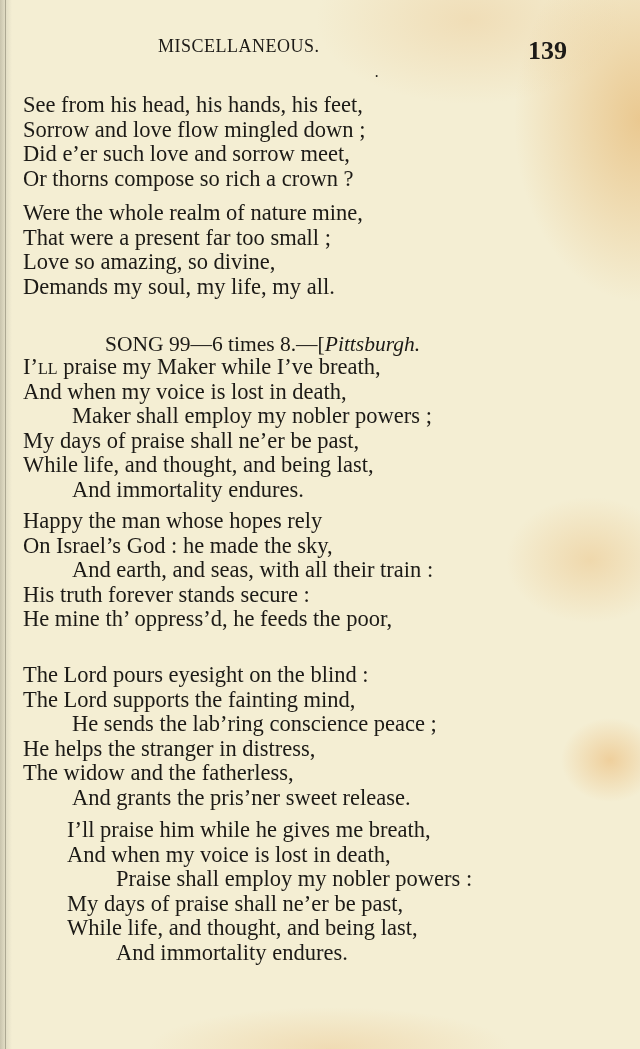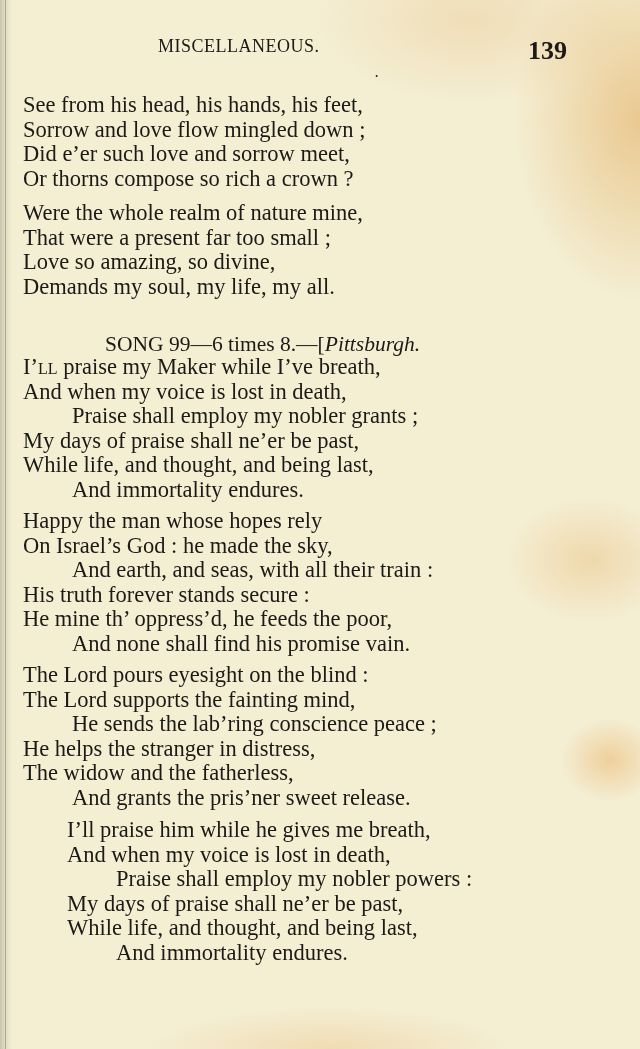--- a/index.html
+++ b/index.html
@@ -106,33 +106,32 @@
   <div class="line">Demands my soul, my life, my all.</div>
 </div>
 
 <div class="song-heading">
   <span>SONG 99—6 times 8.—[</span><i>Pittsburgh.</i>
 </div>
 
 <div class="verse" style="top: 355px;">
   <div class="line"><span>I’</span><span class="smallcaps">ll</span><span> praise my Maker while I’ve breath,</span></div>
   <div class="line">And when my voice is lost in death,</div>
-  <div class="line indent">Praise shall employ my nobler grants ;</div>
+  <div class="line indent">Maker shall employ my nobler powers ;</div>
   <div class="line">My days of praise shall ne’er be past,</div>
   <div class="line">While life, and thought, and being last,</div>
   <div class="line indent">And immortality endures.</div>
 </div>
 
 <div class="verse" style="top: 509px;">
   <div class="line">Happy the man whose hopes rely</div>
   <div class="line">On Israel’s God : he made the sky,</div>
   <div class="line indent">And earth, and seas, with all their train :</div>
   <div class="line">His truth forever stands secure :</div>
   <div class="line">He mine th’ oppress’d, he feeds the poor,</div>
-  <div class="line indent">And none shall find his promise vain.</div>
 </div>
 
 <div class="verse" style="top: 663px;">
   <div class="line">The Lord pours eyesight on the blind :</div>
   <div class="line">The Lord supports the fainting mind,</div>
   <div class="line indent">He sends the lab’ring conscience peace ;</div>
   <div class="line">He helps the stranger in distress,</div>
   <div class="line">The widow and the fatherless,</div>
   <div class="line indent">And grants the pris’ner sweet release.</div>
 </div>

